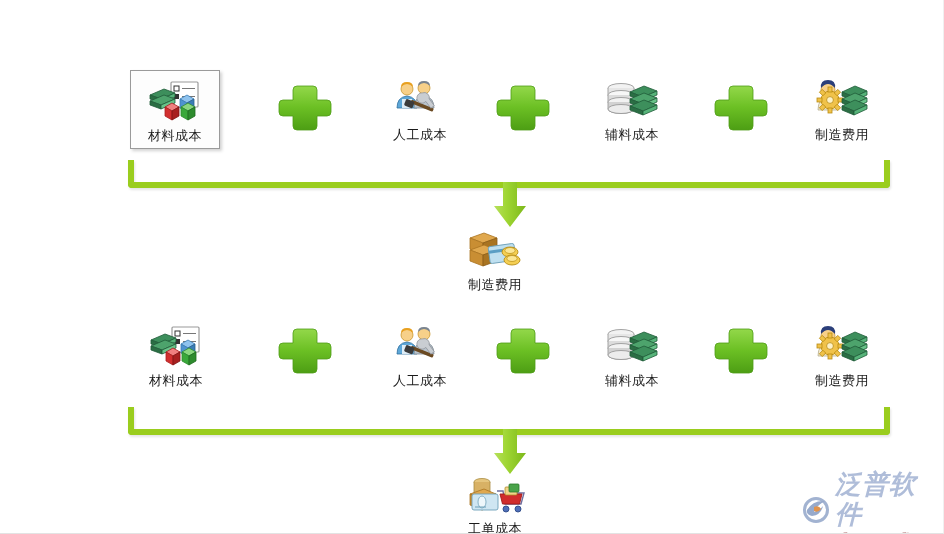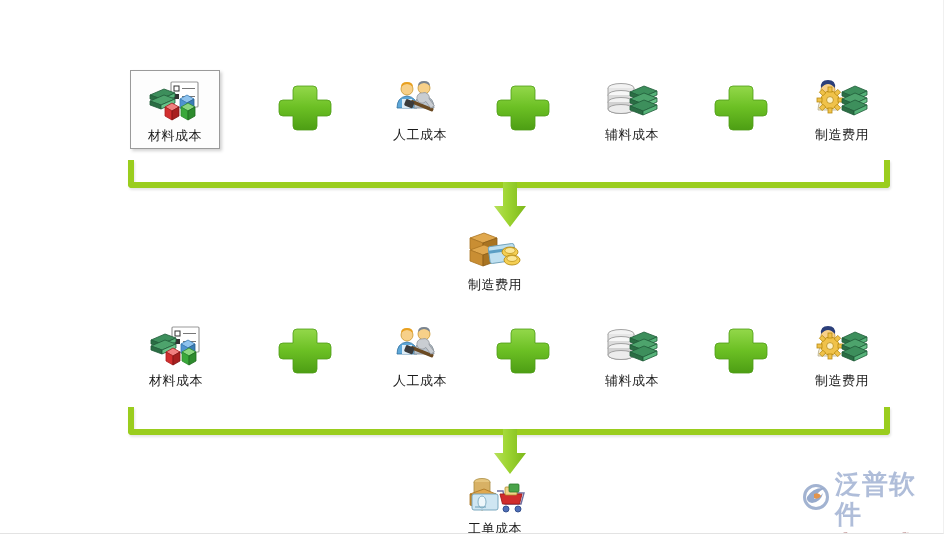--- a/index.html
+++ b/index.html
@@ -86,22 +86,23 @@
     position: absolute;
     right: 6px;
     bottom: 6px;
     width: 136px;
     height: 58px;
     opacity: 0.92;
     pointer-events: none;
   }
   #watermark .wm-row {
     display: flex;
-    align-items: center;
+    align-items: flex-end;
     gap: 4px;
+    font-style: italic;
   }
   #watermark .wm-text {
     font-size: 26px;
     font-weight: bold;
     color: #a9b8d6;
     letter-spacing: 1px;
     line-height: 30px;
     font-family: "DejaVu Sans", "Liberation Sans", sans-serif;
   }
   #watermark .wm-url {

